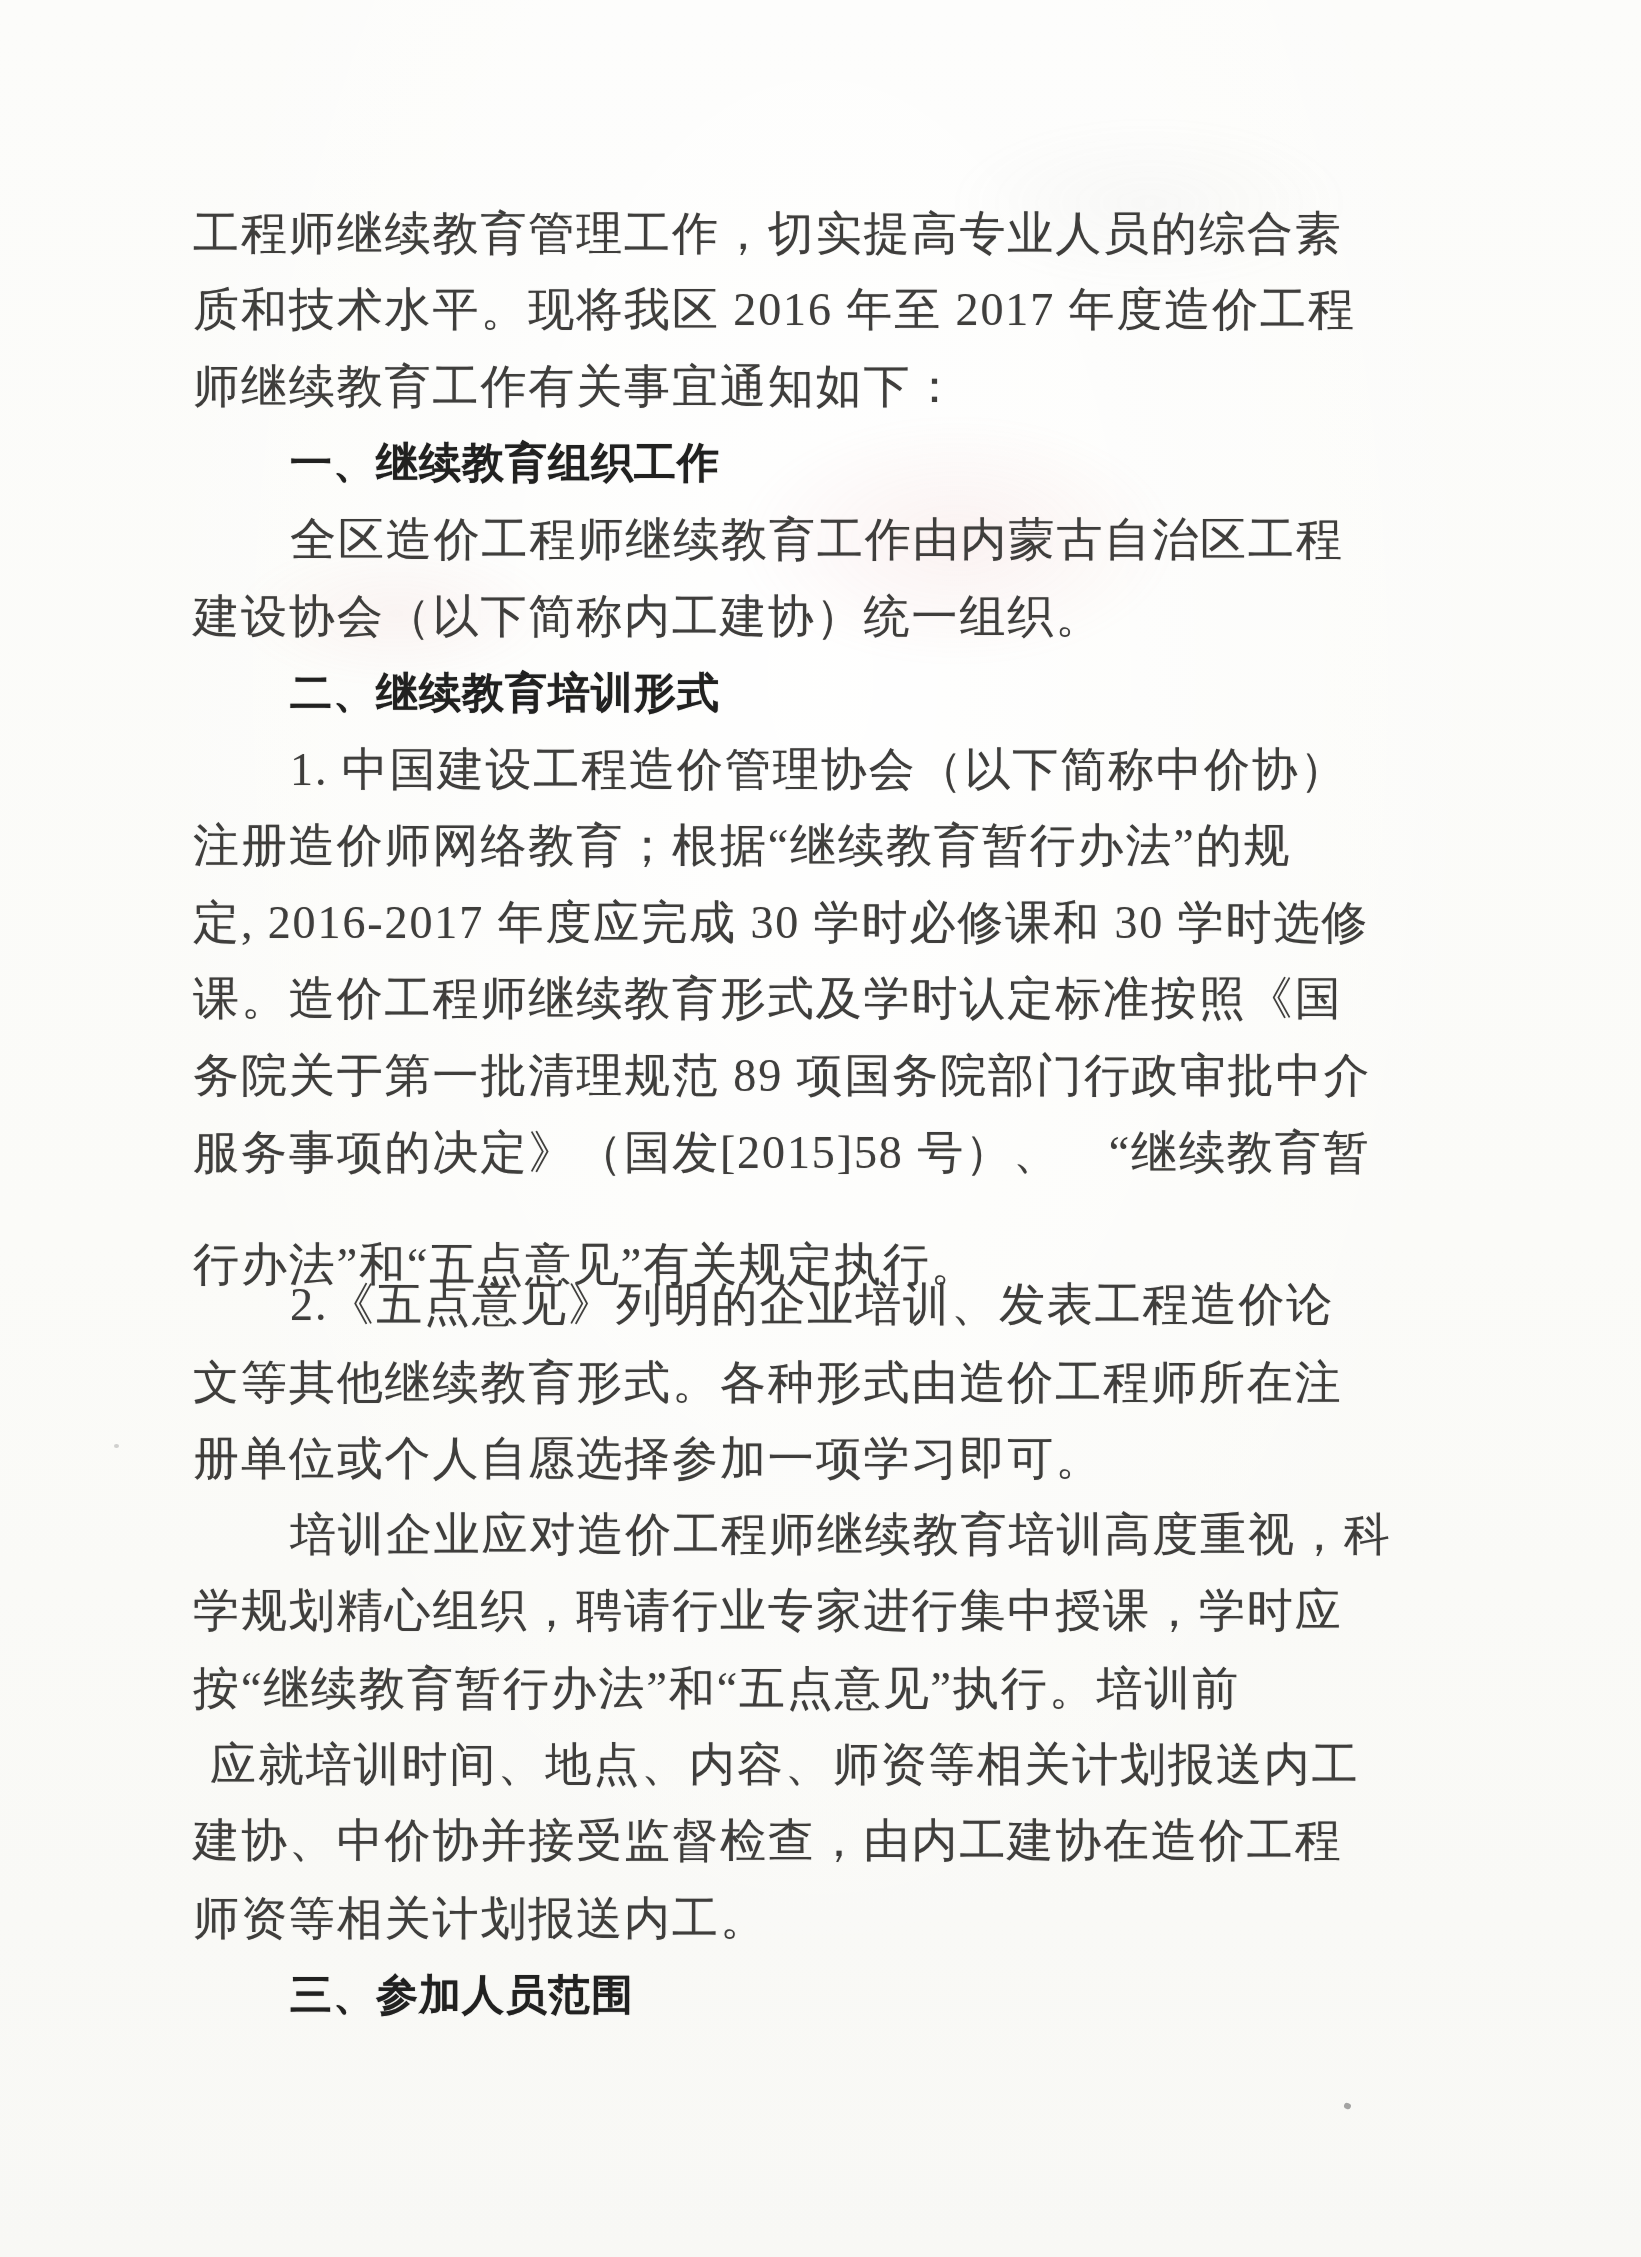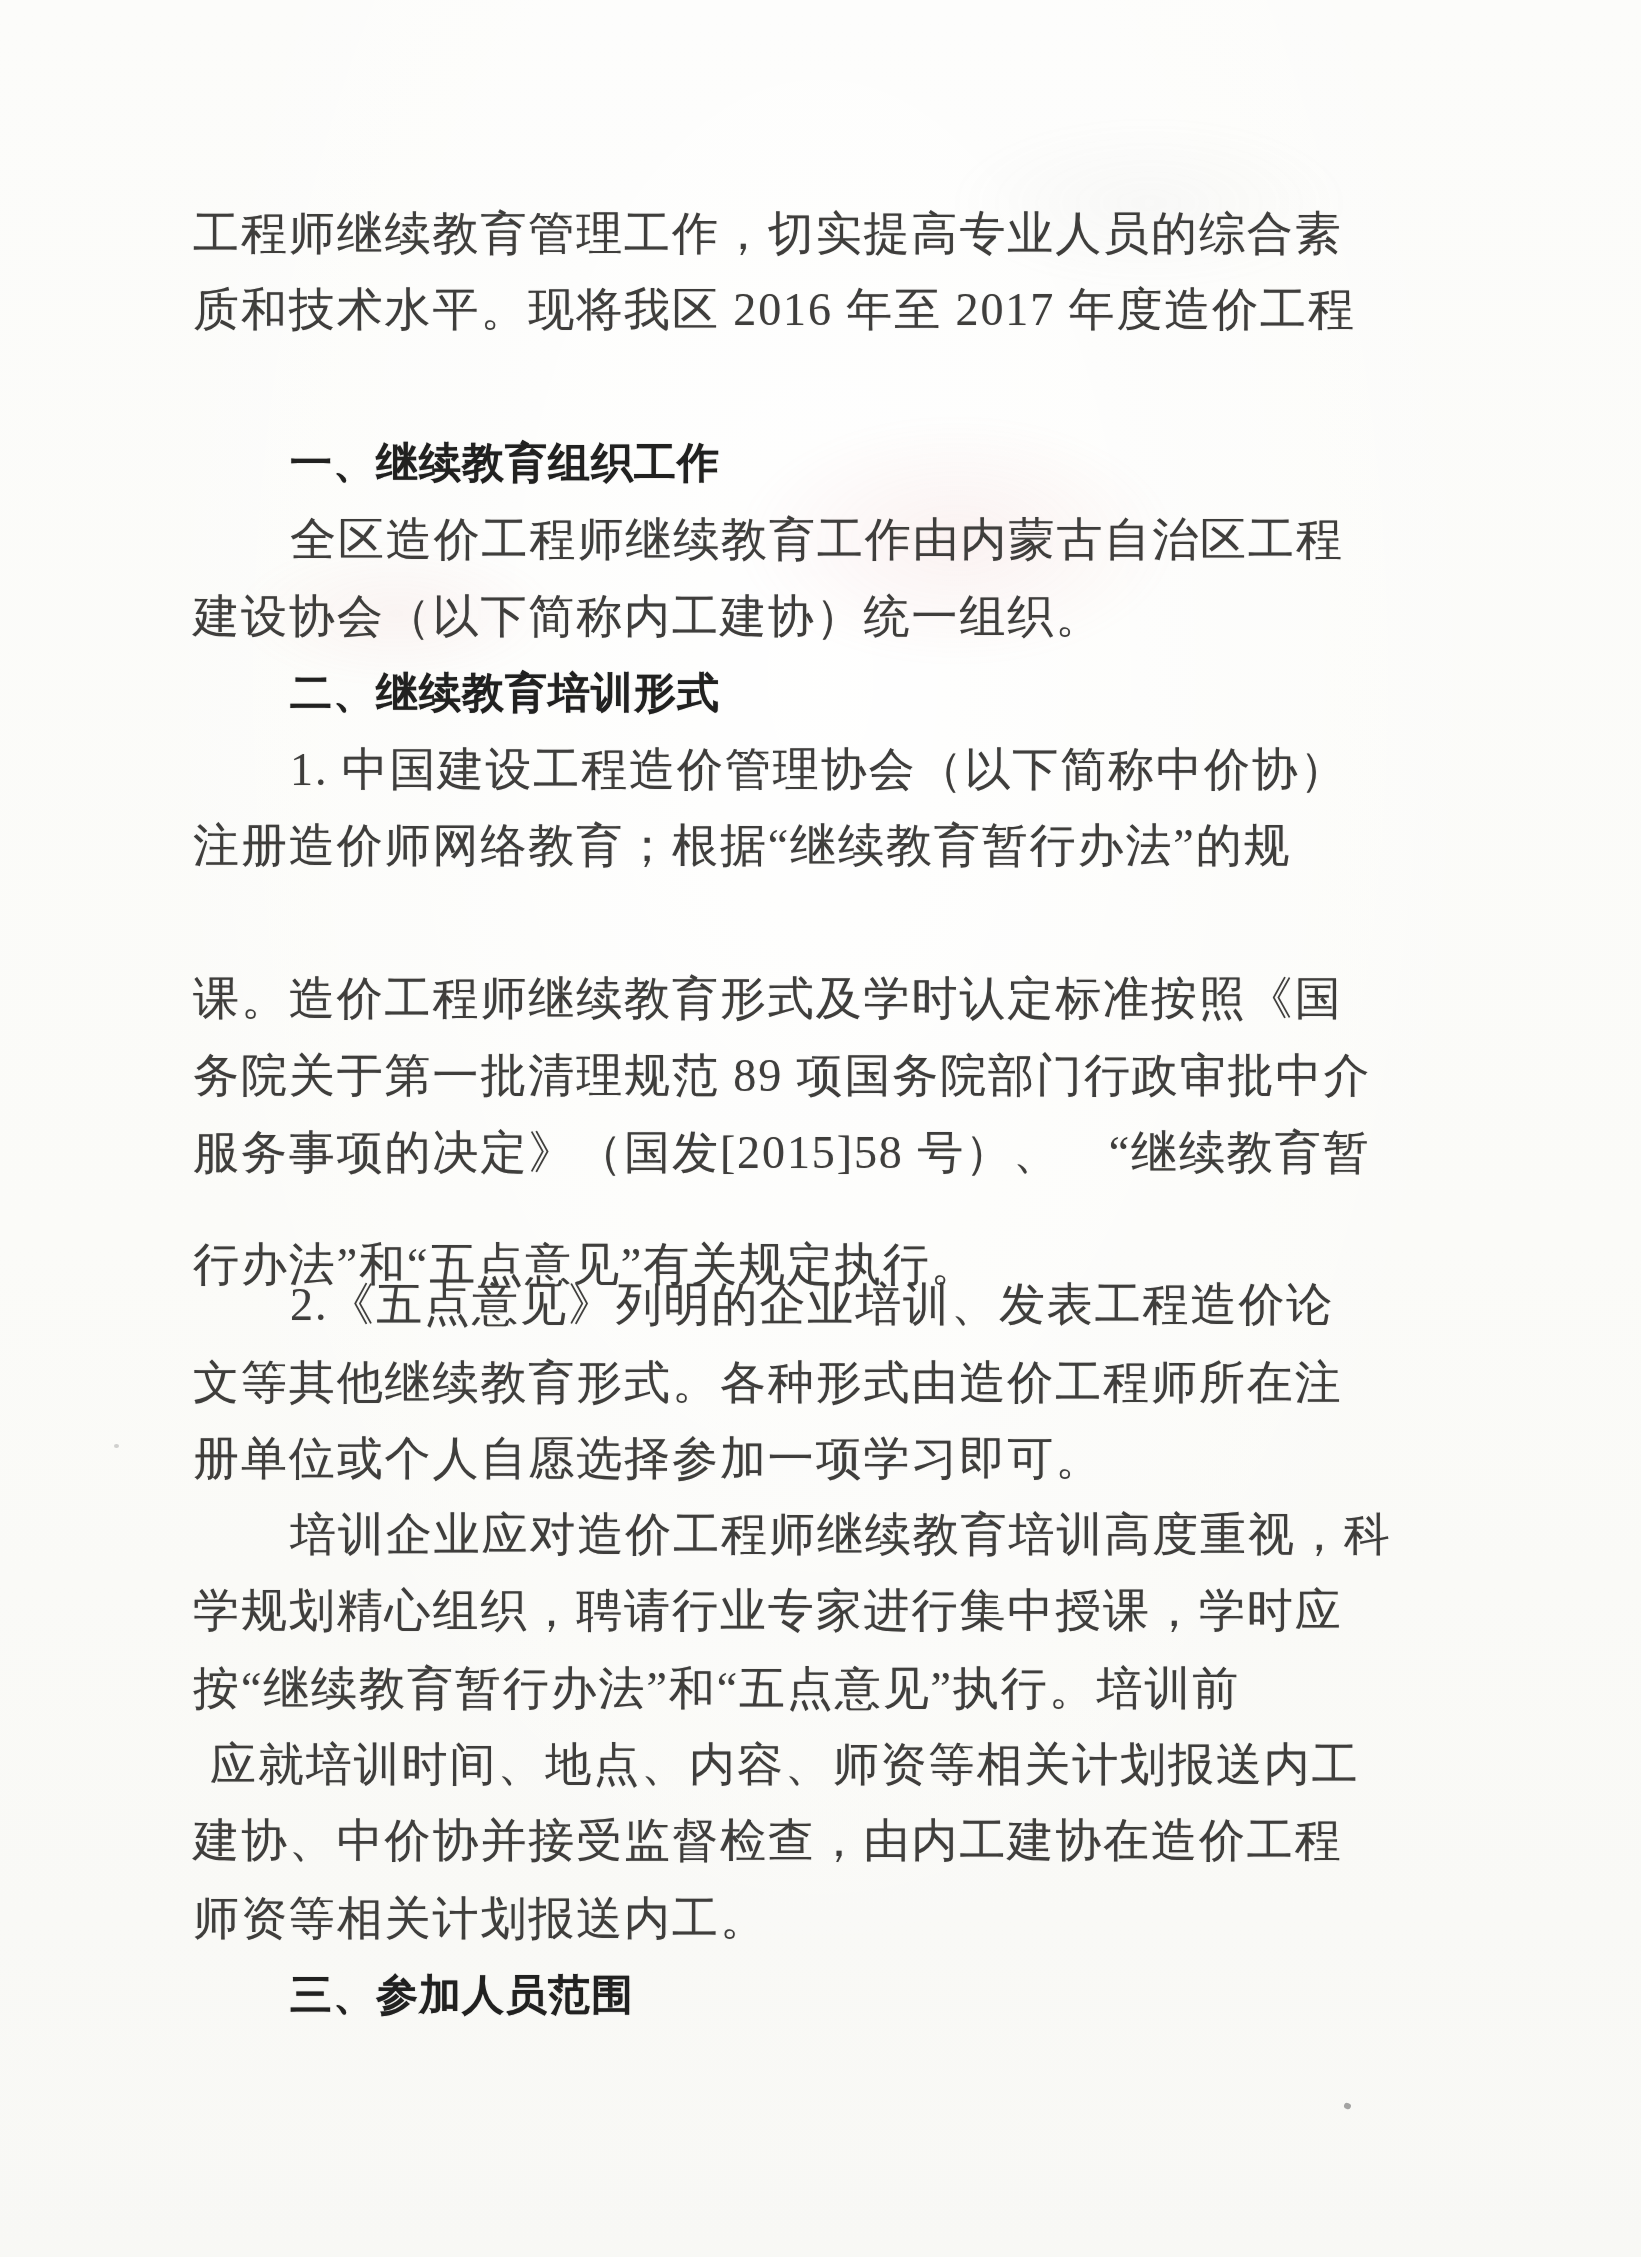--- a/index.html
+++ b/index.html
@@ -55,26 +55,28 @@
 
 <div class="page" style="--ink: #3f3e3c; --heading-ink: #212120;">
   <div class="artifact bleed-a"></div>
   <div class="artifact bleed-b"></div>
   <div class="artifact bleed-c"></div>
   <div class="artifact speck"></div>
   <div class="artifact speck2"></div>
   <div class="lines" id="lines">
       <div class="doc-line" style="top: 205px;">工程师继续教育管理工作，切实提高专业人员的综合素</div>
       <div class="doc-line" style="top: 281px;">质和技术水平。现将我区 2016 年至 2017 年度造价工程</div>
+      <div class="doc-line" style="top: 358px;">师继续教育工作有关事宜通知如下：</div>
       <div class="doc-line heading indent" style="top: 434px;">一、继续教育组织工作</div>
       <div class="doc-line indent" style="top: 511px;">全区造价工程师继续教育工作由内蒙古自治区工程</div>
       <div class="doc-line" style="top: 588px;">建设协会（以下简称内工建协）统一组织。</div>
       <div class="doc-line heading indent" style="top: 664px;">二、继续教育培训形式</div>
       <div class="doc-line indent" style="top: 741px;">1. 中国建设工程造价管理协会（以下简称中价协）</div>
       <div class="doc-line" style="top: 817px;">注册造价师网络教育；根据“继续教育暂行办法”的规</div>
+      <div class="doc-line" style="top: 894px;">定, 2016-2017 年度应完成 30 学时必修课和 30 学时选修</div>
       <div class="doc-line" style="top: 970px;">课。造价工程师继续教育形式及学时认定标准按照《国</div>
       <div class="doc-line" style="top: 1047px;">务院关于第一批清理规范 89 项国务院部门行政审批中介</div>
       <div class="doc-line" style="top: 1124px;">服务事项的决定》（国发[2015]58 号）、　“继续教育暂</div>
       <div class="doc-line" style="top: 1236px;">行办法”和“五点意见”有关规定执行。</div>
       <div class="doc-line indent" style="top: 1276px;">2.《五点意见》列明的企业培训、发表工程造价论</div>
       <div class="doc-line" style="top: 1354px;">文等其他继续教育形式。各种形式由造价工程师所在注</div>
       <div class="doc-line" style="top: 1430px;">册单位或个人自愿选择参加一项学习即可。</div>
       <div class="doc-line indent" style="top: 1506px;">培训企业应对造价工程师继续教育培训高度重视，科</div>
       <div class="doc-line" style="top: 1582px;">学规划精心组织，聘请行业专家进行集中授课，学时应</div>
       <div class="doc-line" style="top: 1660px;">按“继续教育暂行办法”和“五点意见”执行。培训前</div>

